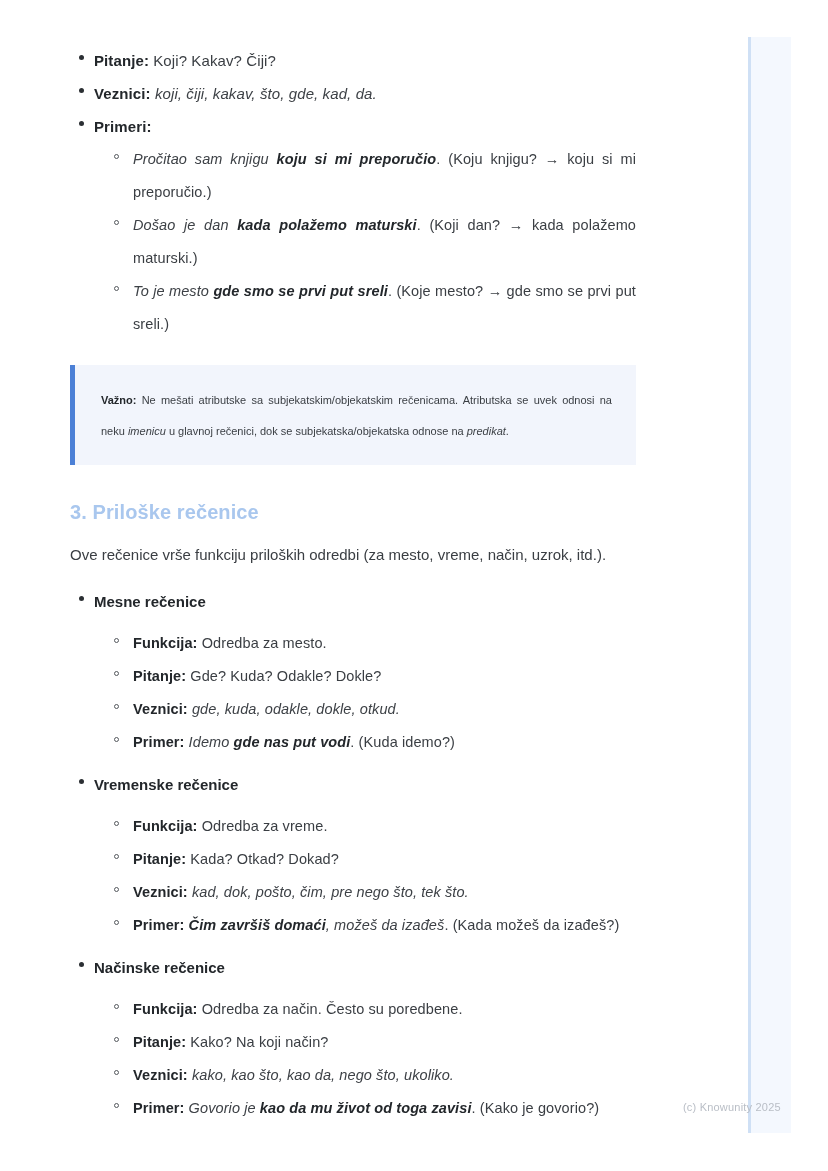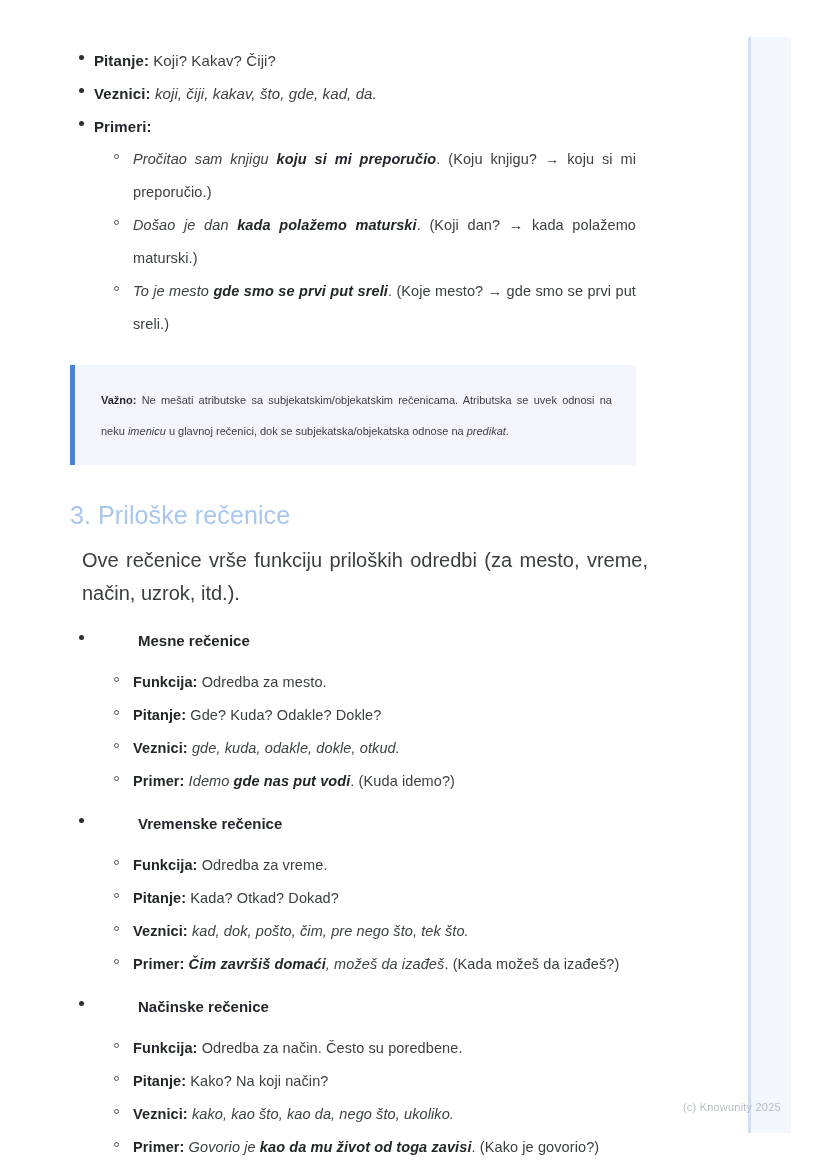--- a/index.html
+++ b/index.html
@@ -121,42 +121,41 @@
     font-size: 11px;
     line-height: 31px;
     text-align: justify;
     text-justify: inter-word;
     color: #3a3e43;
   }
 
   
   h2.sec {
     color: #a9c7ee;
-    font-size: 25px;
-    font-weight: normal;
+    font-size: 20px;
+    font-weight: bold;
     margin: 36px 0 0 0;
     letter-spacing: 0.1px;
   }
 
   p.para {
-    font-size: 20px;
+    font-size: 15px;
     line-height: 33px;
-    margin: 14px 0 0 12px;
+    margin: 14px 0 0 0;
     text-align: justify;
     text-justify: inter-word;
     color: #3a3e43;
     width: 566px;
   }
 
   .group-title {
     font-size: 15px;
     font-weight: bold;
     color: #23272b;
     line-height: 33px;
-    margin-left: 44px;
   }
 
   .gap-sm { height: 9px; }
   .gap-md { height: 14px; }
 
   
   #watermark {
     position: absolute;
     left: 683px;
     top: 1101px;

